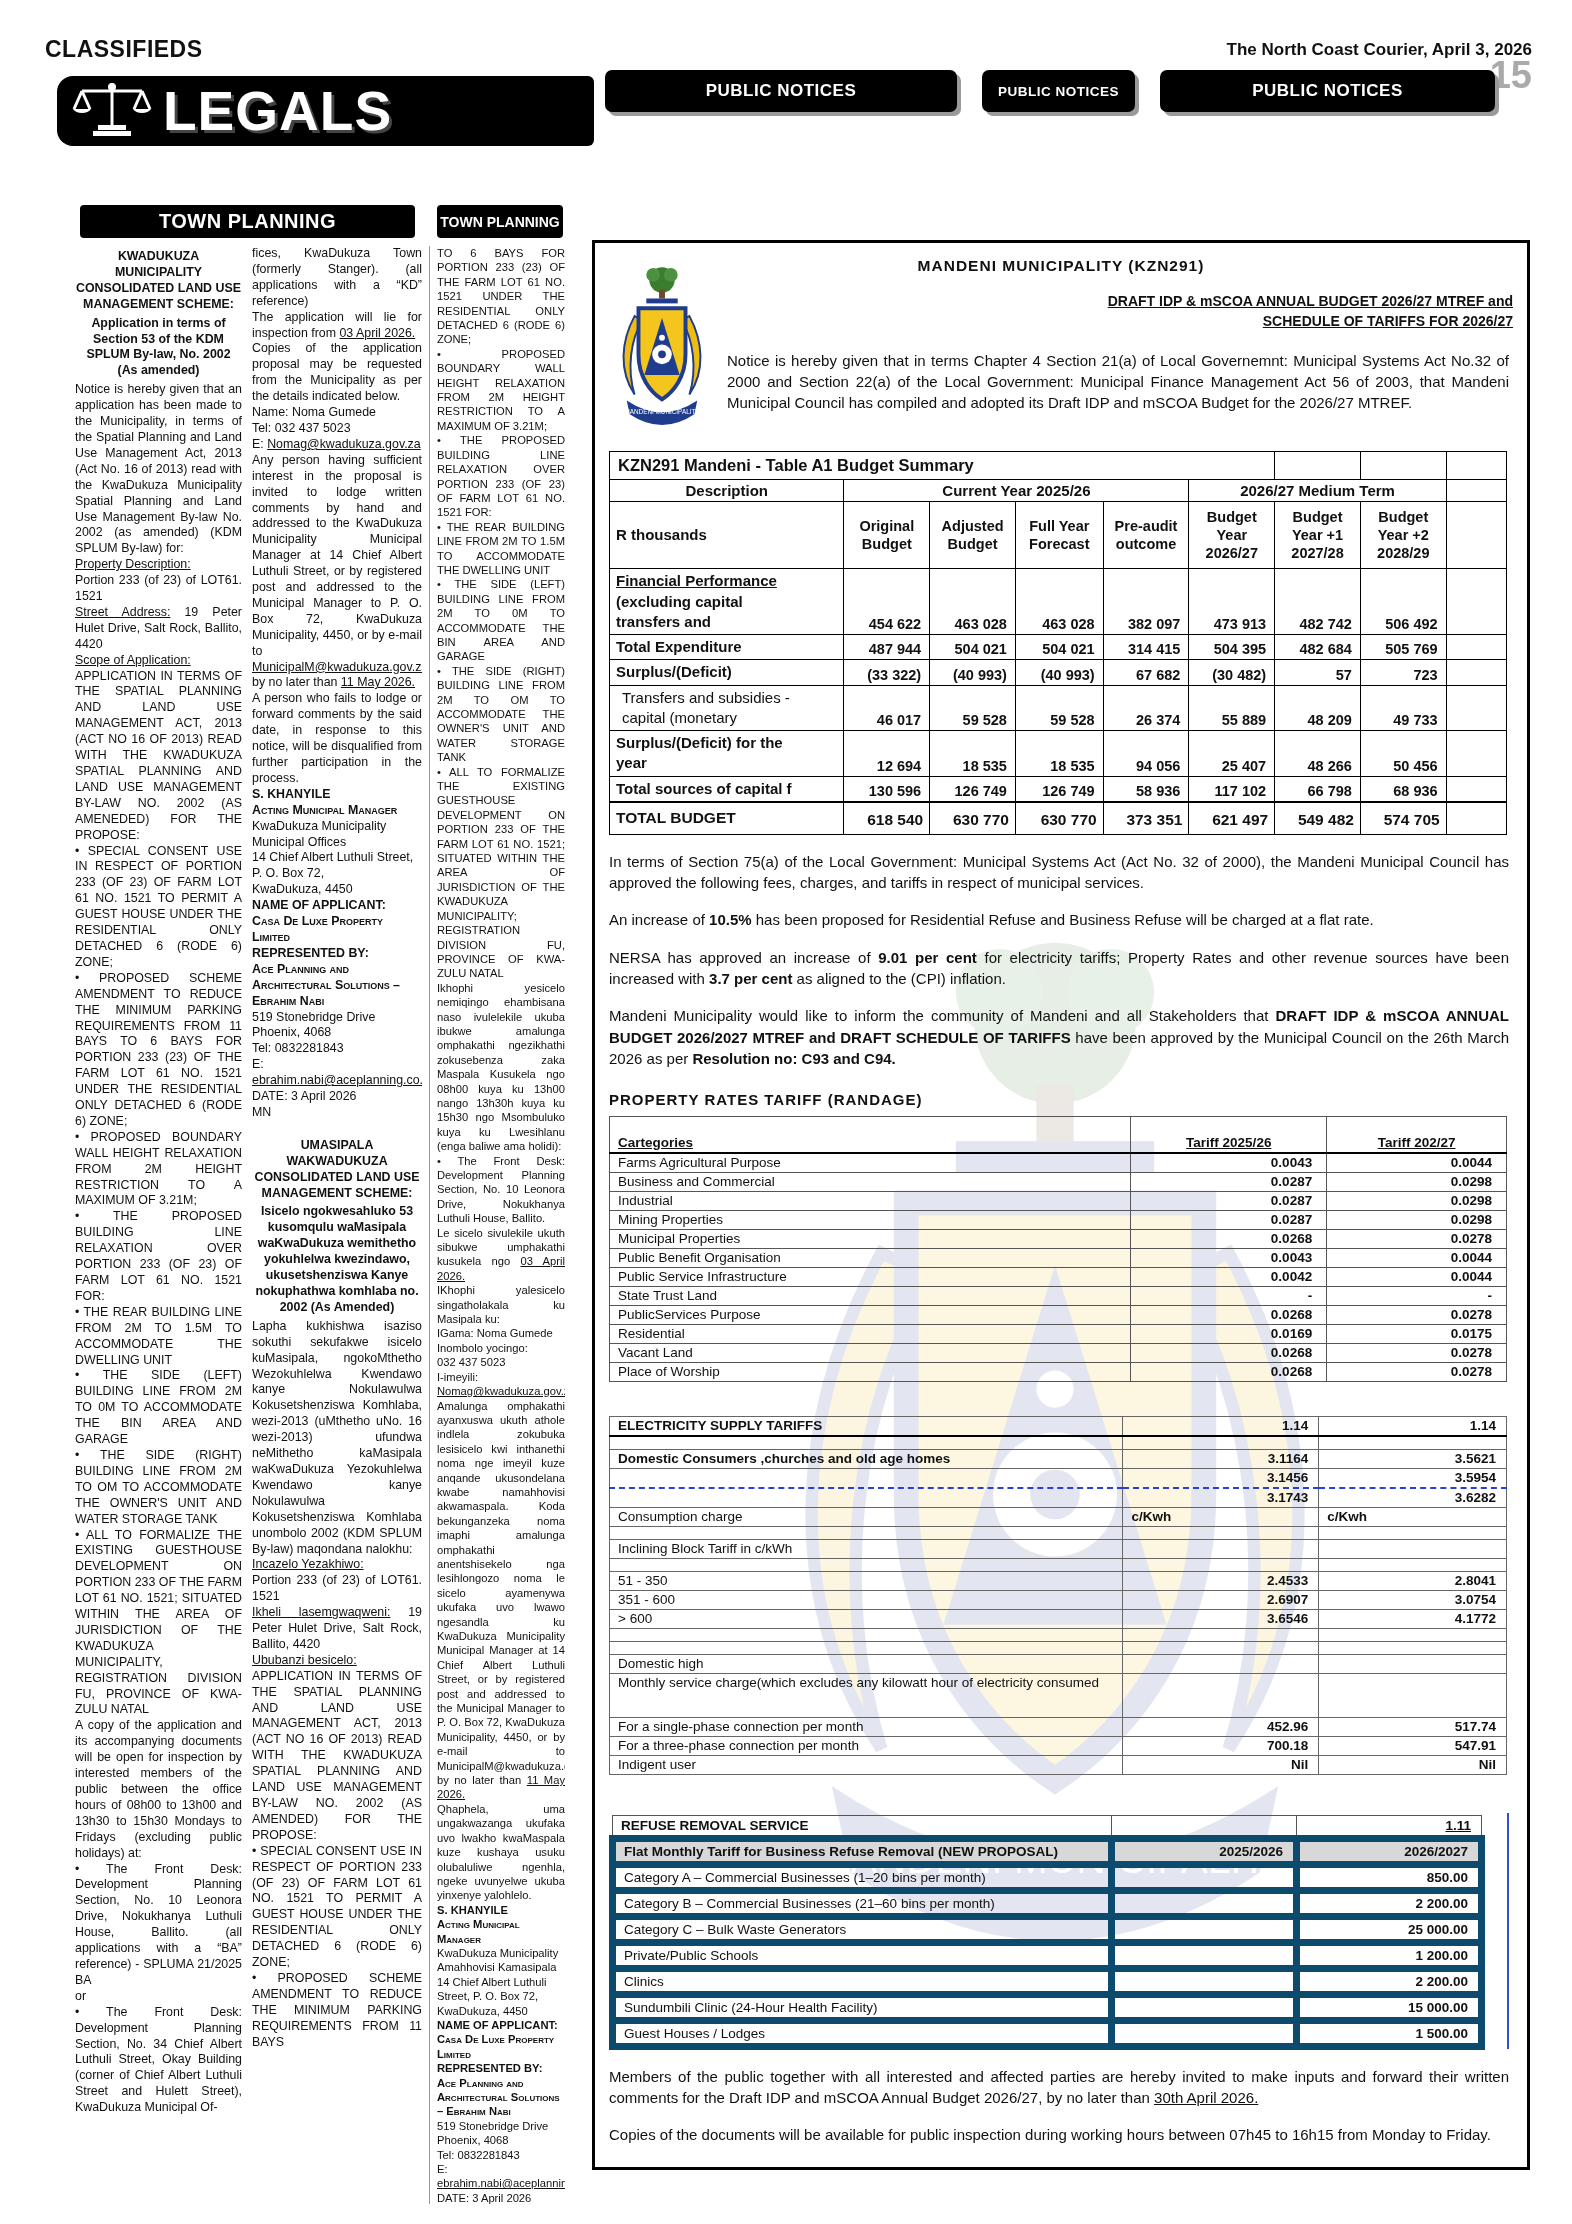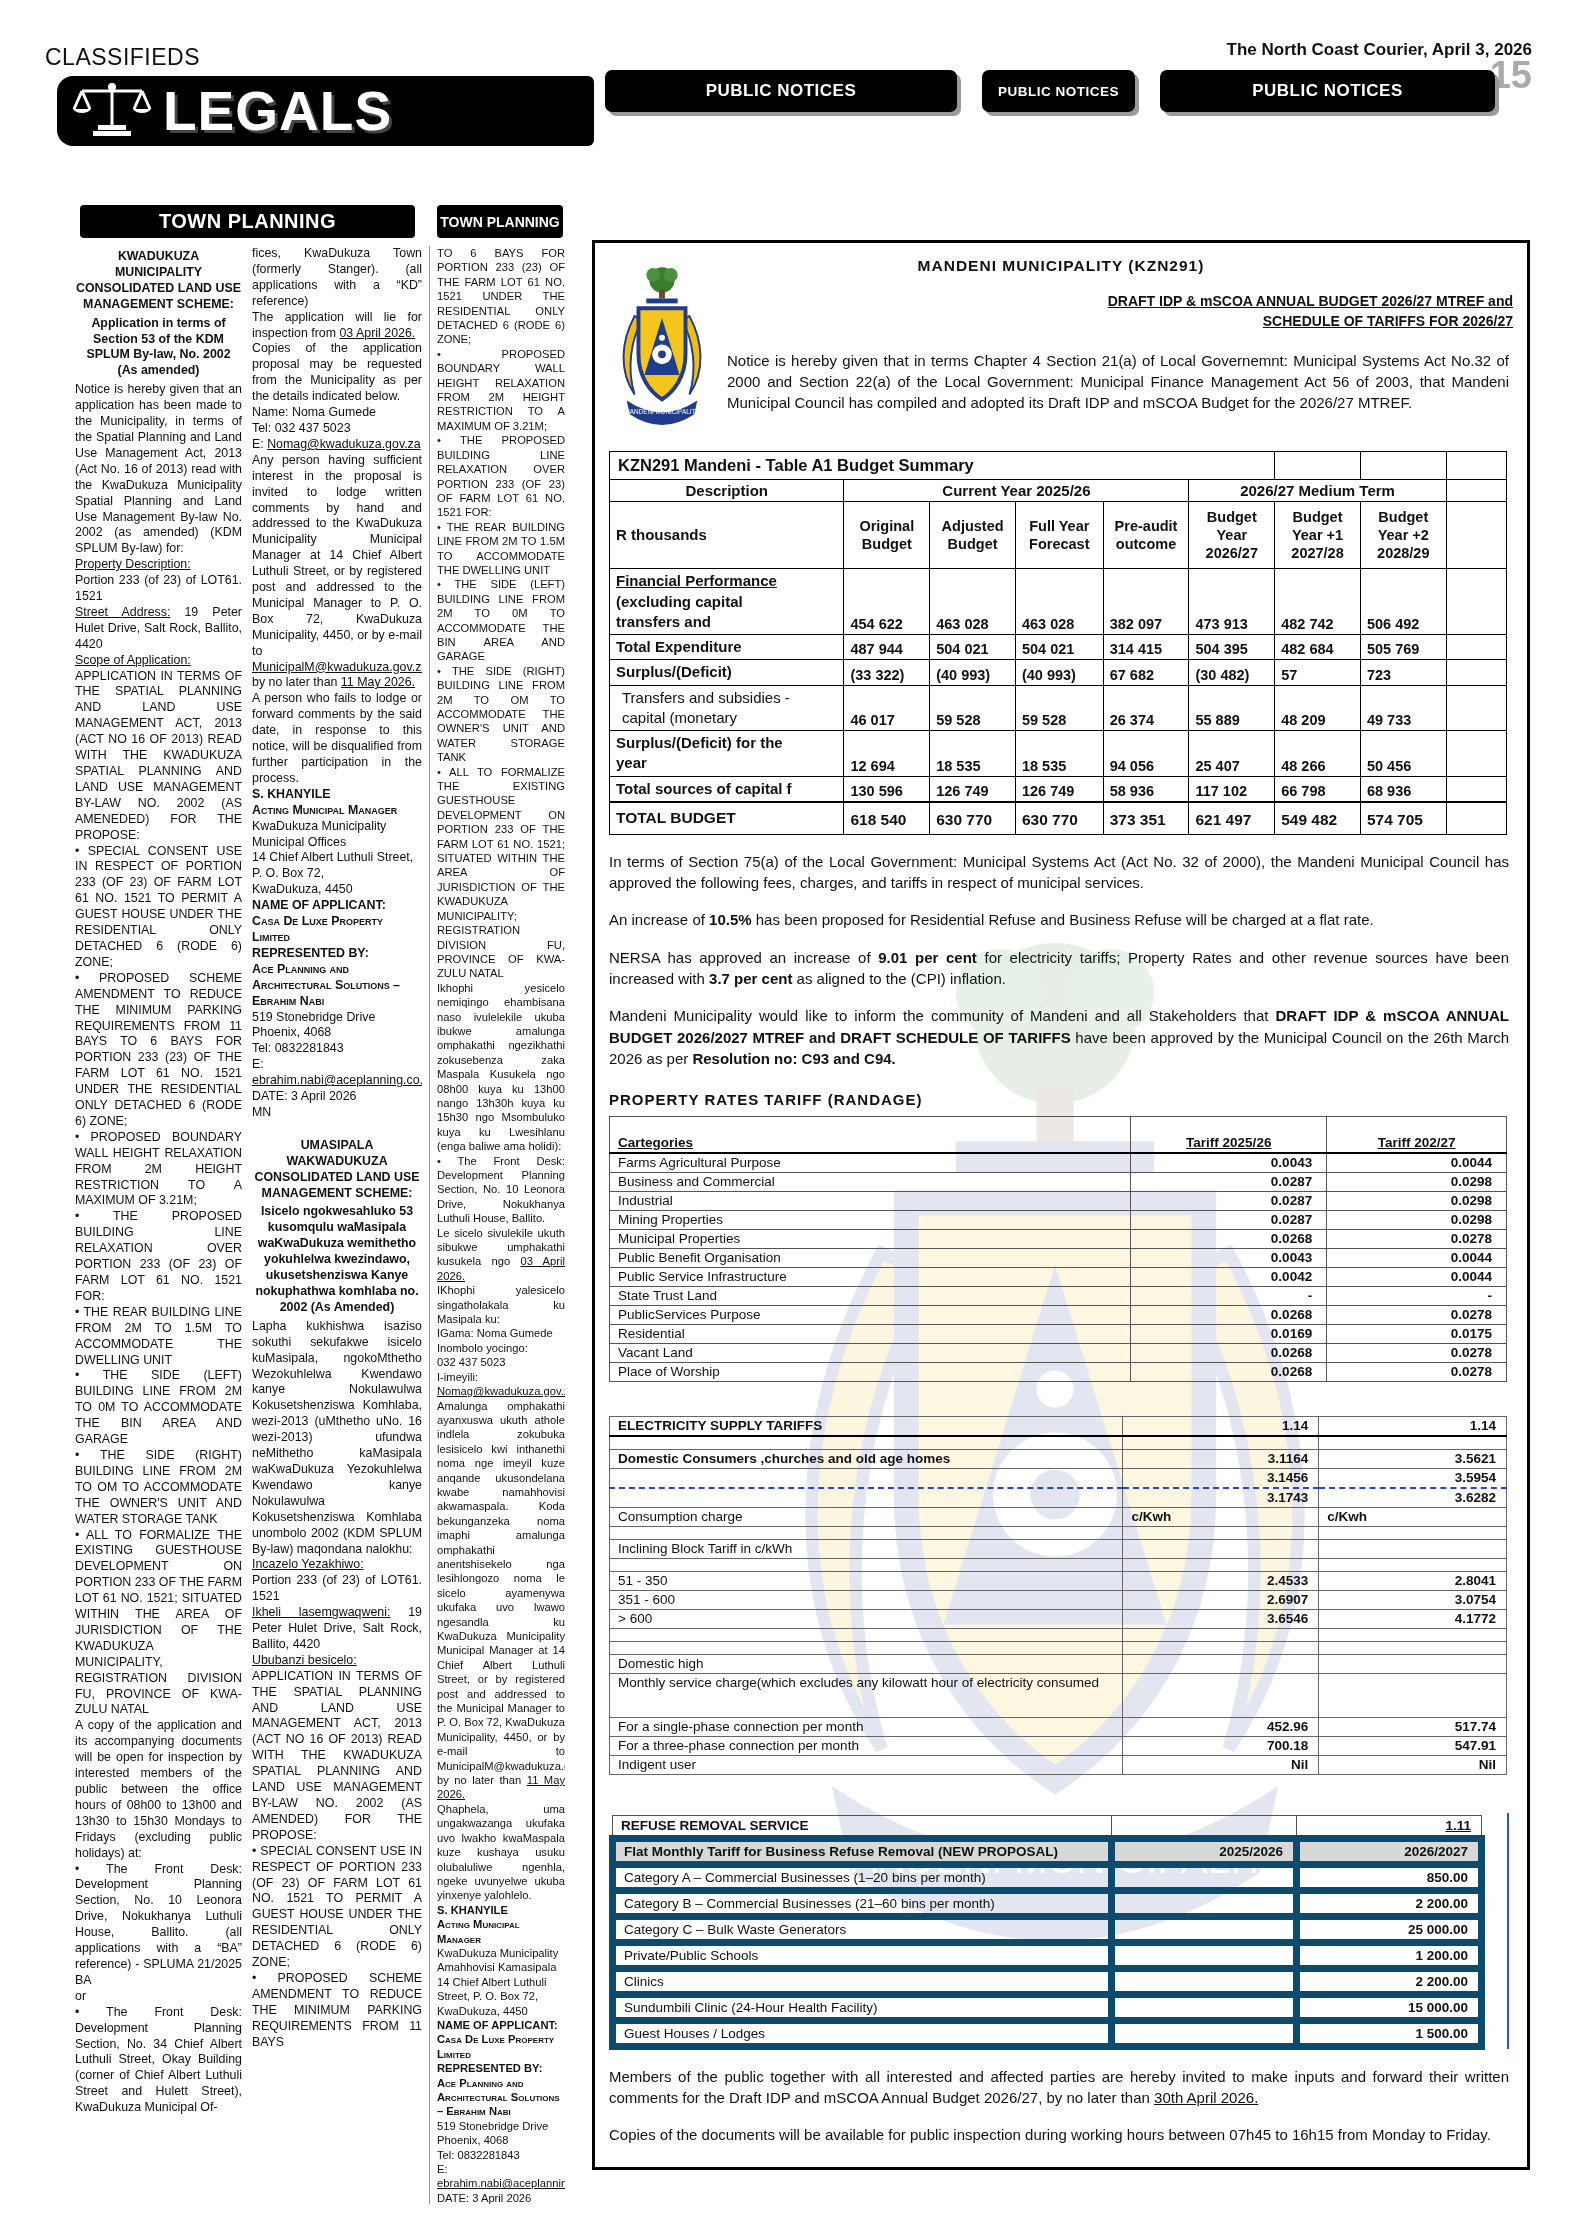--- a/index.html
+++ b/index.html
@@ -1,19 +1,19 @@
 <!DOCTYPE html>
 <html><head>
 <meta charset="utf-8">
 <style>
   html,body{margin:0;padding:0;background:#e8e8e8;}
   #page{position:relative;width:1572px;height:2224px;background:#fff;font-family:"Liberation Sans",sans-serif;color:#111;overflow:hidden;margin:0 auto;}
   .abs{position:absolute;}
   
-  .classifieds{left:45px;top:44px;font-size:23px;font-weight:normal;letter-spacing:.5px;font-family:"Liberation Sans",sans-serif;}
+  .classifieds{left:45px;top:36px;font-size:23px;font-weight:bold;letter-spacing:.5px;font-family:"Liberation Sans",sans-serif;}
   .mast{right:40px;top:40px;display:flex;align-items:flex-end;flex-direction:column;}
   .mast .mt{font-size:17px;font-weight:bold;}
   .mast .pn{font-size:38px;font-weight:bold;color:#aaa;line-height:.8;}
   
   .legals{left:57px;top:76px;width:537px;height:70px;background:#000;border-radius:16px 6px 6px 16px;display:flex;align-items:center;gap:10px;padding-left:14px;box-sizing:border-box;}
   .legals .txt{color:#fff;font-size:55px;font-weight:bold;letter-spacing:1px;line-height:1;text-shadow:3px 3px 0 #444;}
   
   .pnbar{background:#000;color:#fff;font-weight:bold;display:flex;align-items:center;justify-content:center;border-radius:7px;box-shadow:4px 4px 0 #9a9a9a;letter-spacing:.5px;}
   .pn1{left:605px;top:70px;width:352px;height:42px;font-size:17px;}
   .pn2{left:982px;top:70px;width:153px;height:42px;font-size:13.5px;}
@@ -49,21 +49,21 @@
   .sec-head{font-weight:bold;font-size:15px;letter-spacing:1px;margin:22px 0 8px 0;}
   
   table{border-collapse:collapse;background:transparent;}
   .btab{width:898px;margin-top:16px;font-weight:bold;}
   .btab td{border:1px solid #000;font-size:14.5px;padding:2px 6px;background:transparent;}
   .btab .title{font-size:16.5px;padding:4px 8px;}
   .btab .gh{text-align:center;font-size:15px;}
   .btab .ch{text-align:center;font-size:14.5px;line-height:1.25;padding:6px 2px;}
   .btab .lab{font-size:15px;line-height:1.35;}
   .btab .lab.plain{font-weight:normal;padding-left:12px;}
-  .btab .val{text-align:left;padding-right:8px;white-space:nowrap;}
+  .btab .val{text-align:right;padding-right:8px;white-space:nowrap;}
   .btab tr.total td{border-top:2.5px solid #000;font-size:15.5px;padding:5px 6px;}
   .btab .xtra{width:48px;}
   
   .rtab{width:898px;font-size:13.5px;}
   .rtab td{border:1px solid #555;padding:1.5px 8px;}
   .rtab .hd{border-bottom:2px solid #000;font-weight:bold;padding-top:18px;}
   .rtab .val{text-align:right;font-weight:bold;padding-right:14px;}
   .rtab .chd{text-align:center;font-weight:bold;}
   
   .etab{width:898px;margin-top:34px;font-size:13.5px;}

